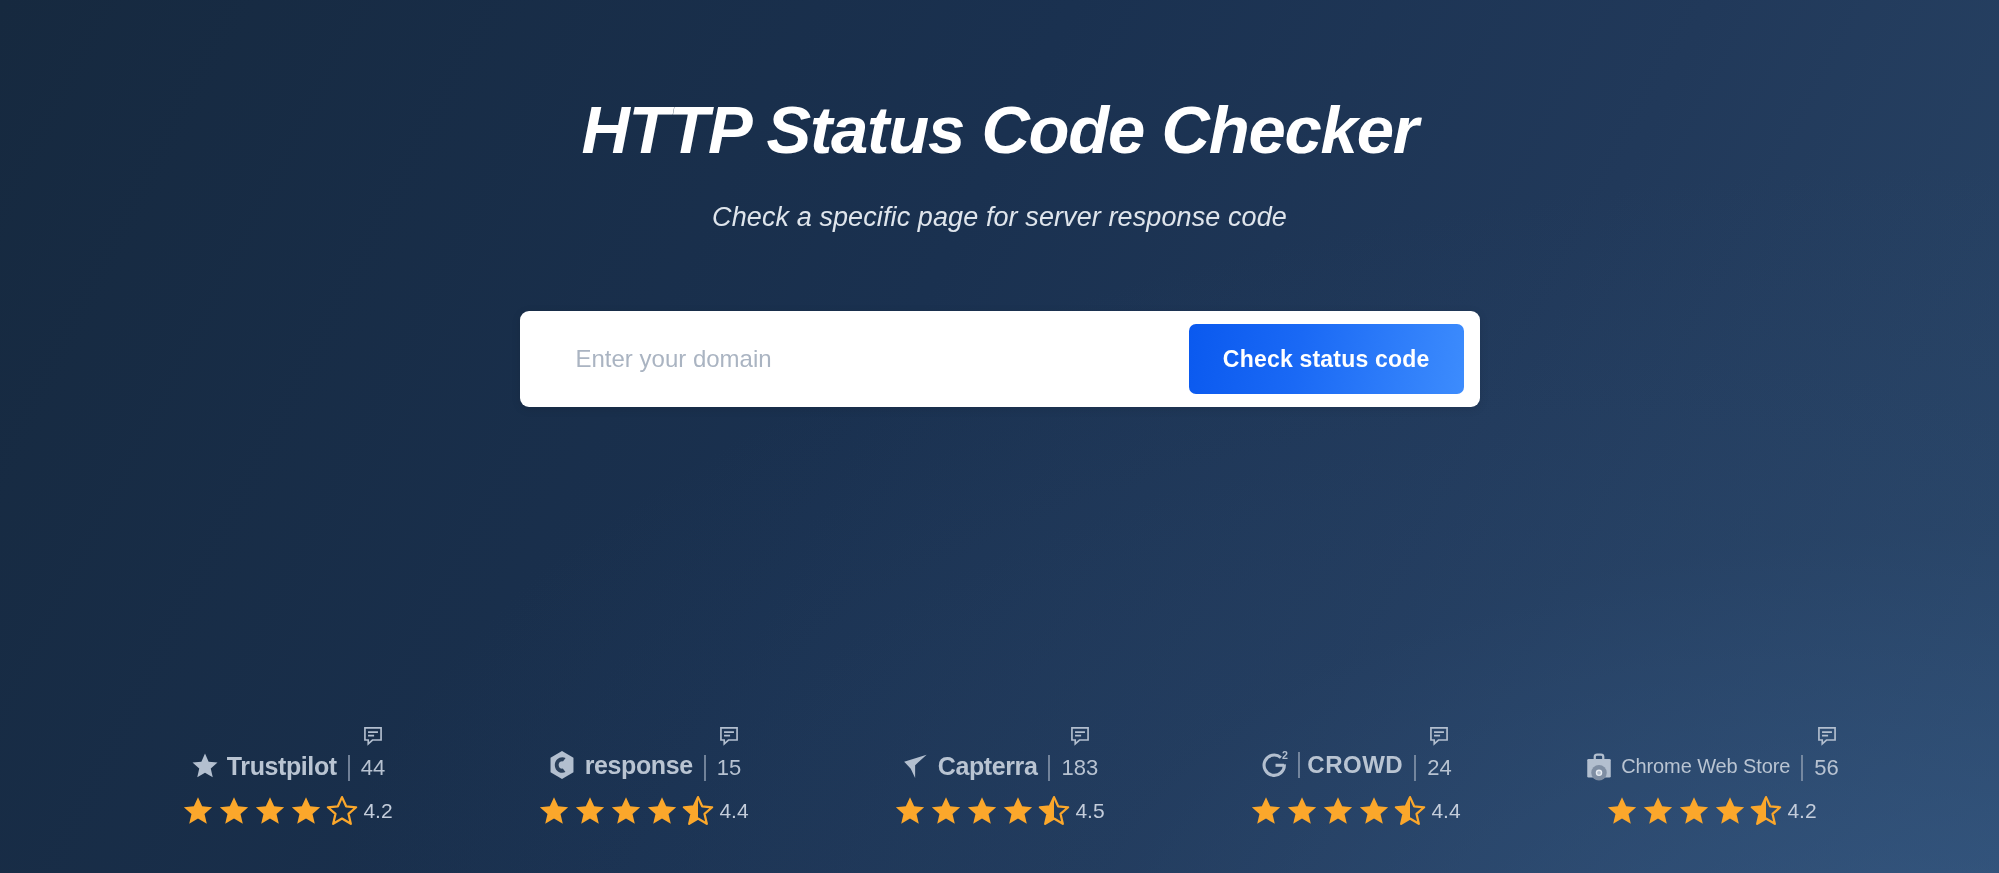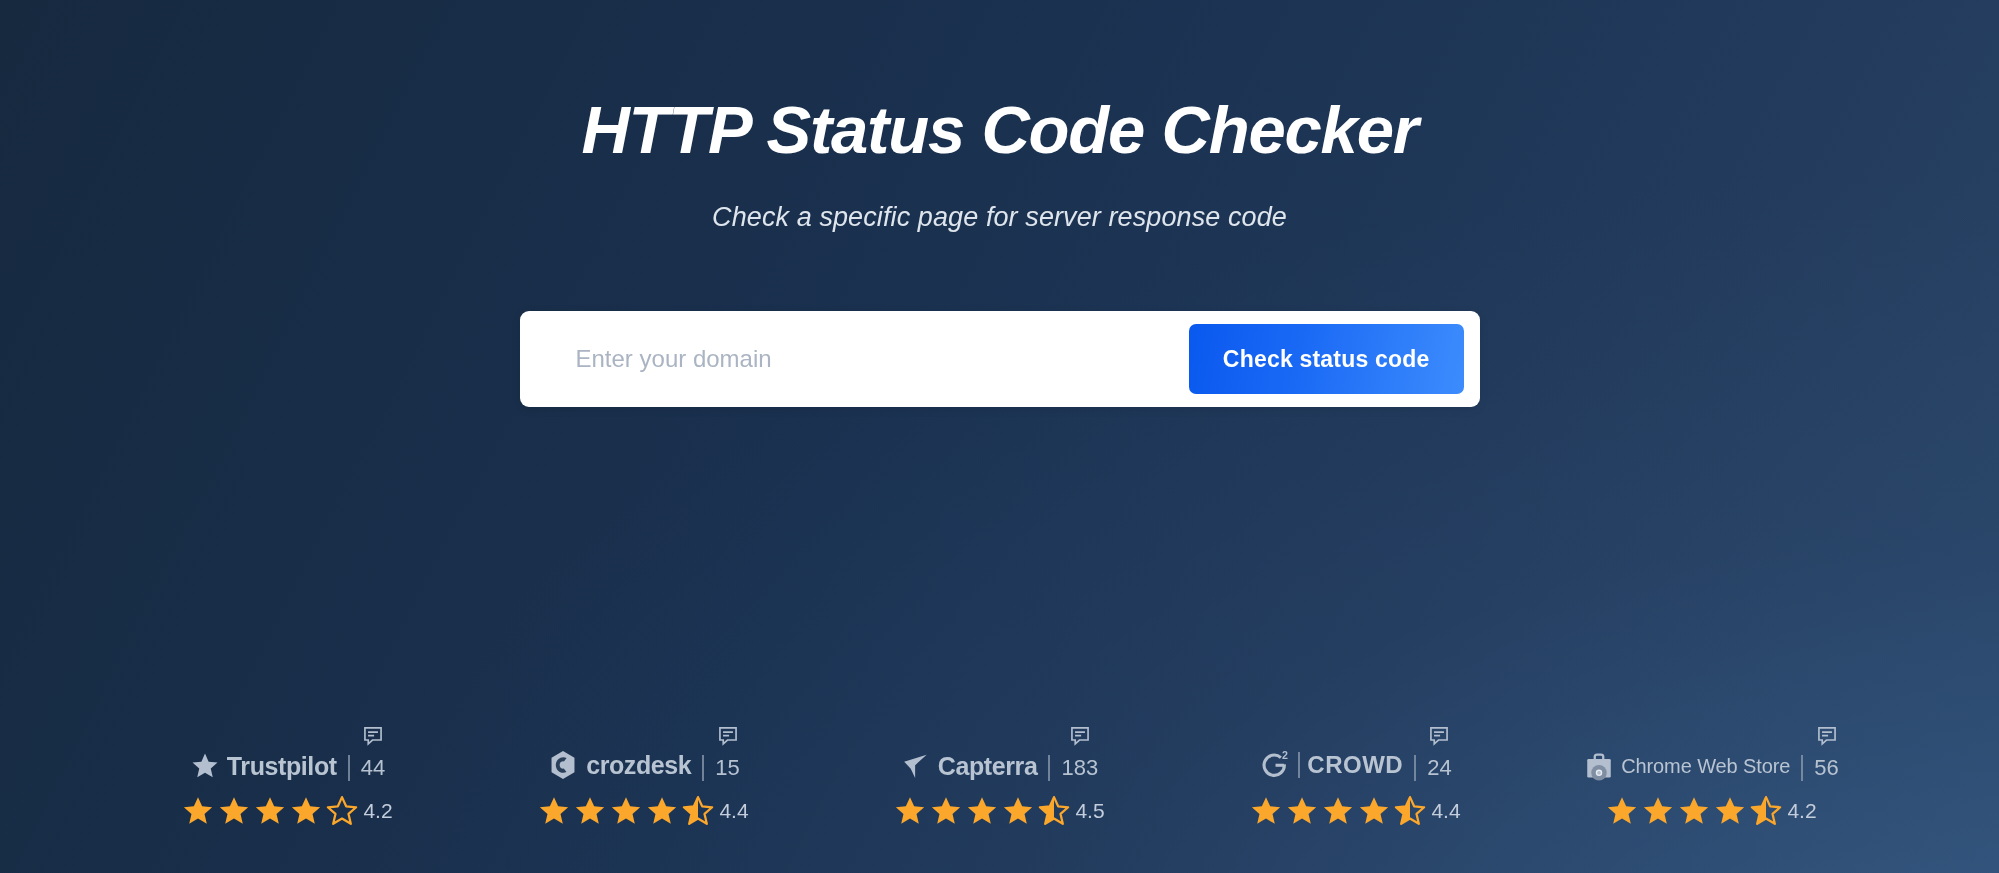--- a/index.html
+++ b/index.html
@@ -238,21 +238,21 @@
 
     <div class="badge">
       <div class="badge-top">
         <span class="brand">
           <span>
             <svg width="32" height="32" viewBox="0 0 24 24">
                 <path fill="#b3bfcf" d="M12 1.5l8.6 5v11l-8.6 5-8.6-5v-11z"></path>
                 <path fill="#2a3f5a" d="M12.2 6.1c-3.2 0-5.6 2.6-5.6 5.9s2.4 5.9 5.6 5.9c.9 0 1.7-.2 2.4-.6l-2-2.6c-.2.1-.3.1-.5.1-1.5 0-2.6-1.2-2.6-2.8s1.1-2.8 2.6-2.8c.2 0 .4 0 .6.1l2-2.6c-.8-.4-1.6-.6-2.5-.6z"></path>
               </svg>
           </span>
-          <span class="brand-name">crozdesk</span>
+          <span class="brand-name">response</span>
         </span>
         <span class="divider"></span>
         <span class="reviews">
           <span>
             <svg width="22" height="22" viewBox="0 0 24 24">
                 <path fill="none" stroke="#b3bfcf" stroke-width="1.8" d="M3.2 3.2h17.6v13.2h-9.4l-4.6 4.2v-4.2H3.2z"></path>
                 <path stroke="#b3bfcf" stroke-width="1.7" d="M6.6 7.8h10.8M6.6 11.6h6.6"></path>
               </svg>
           </span>
           <span class="review-count">15</span>

